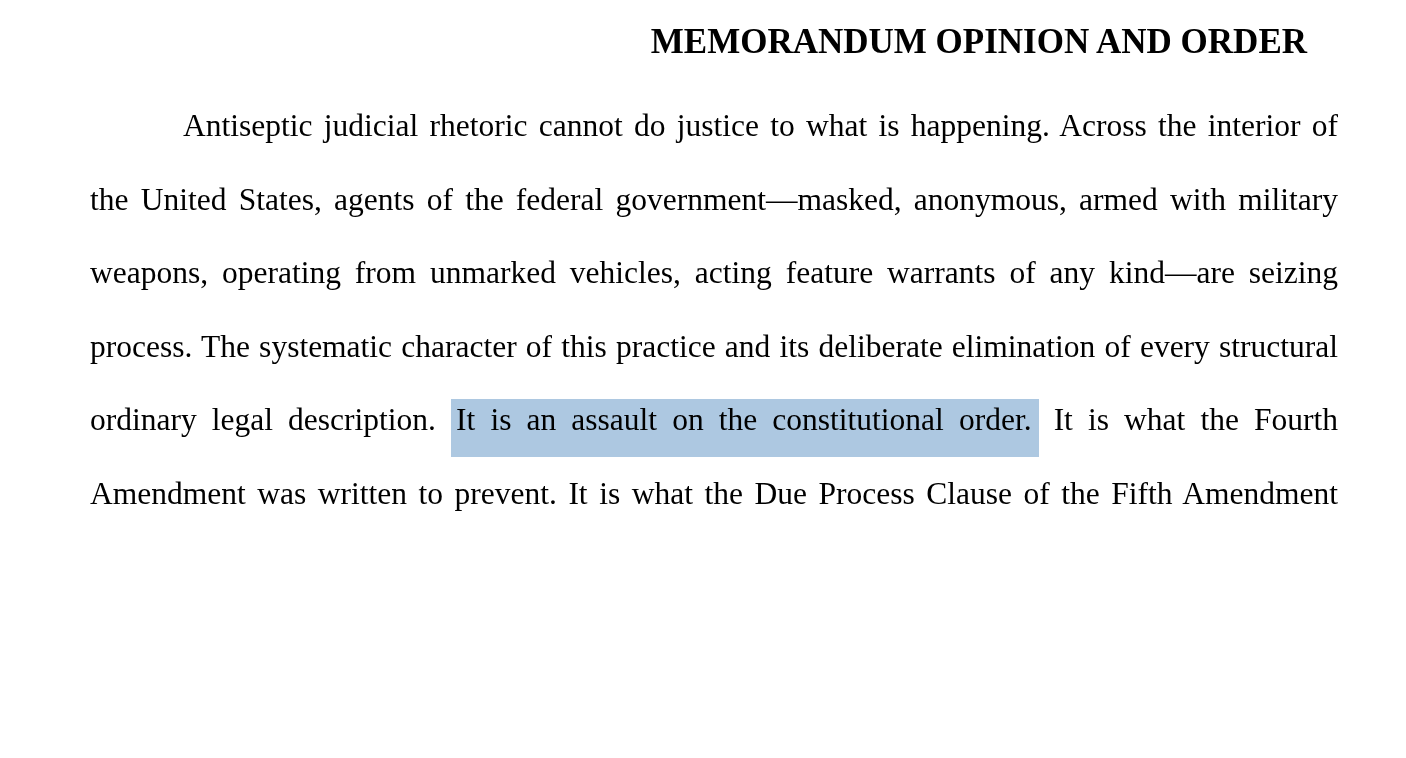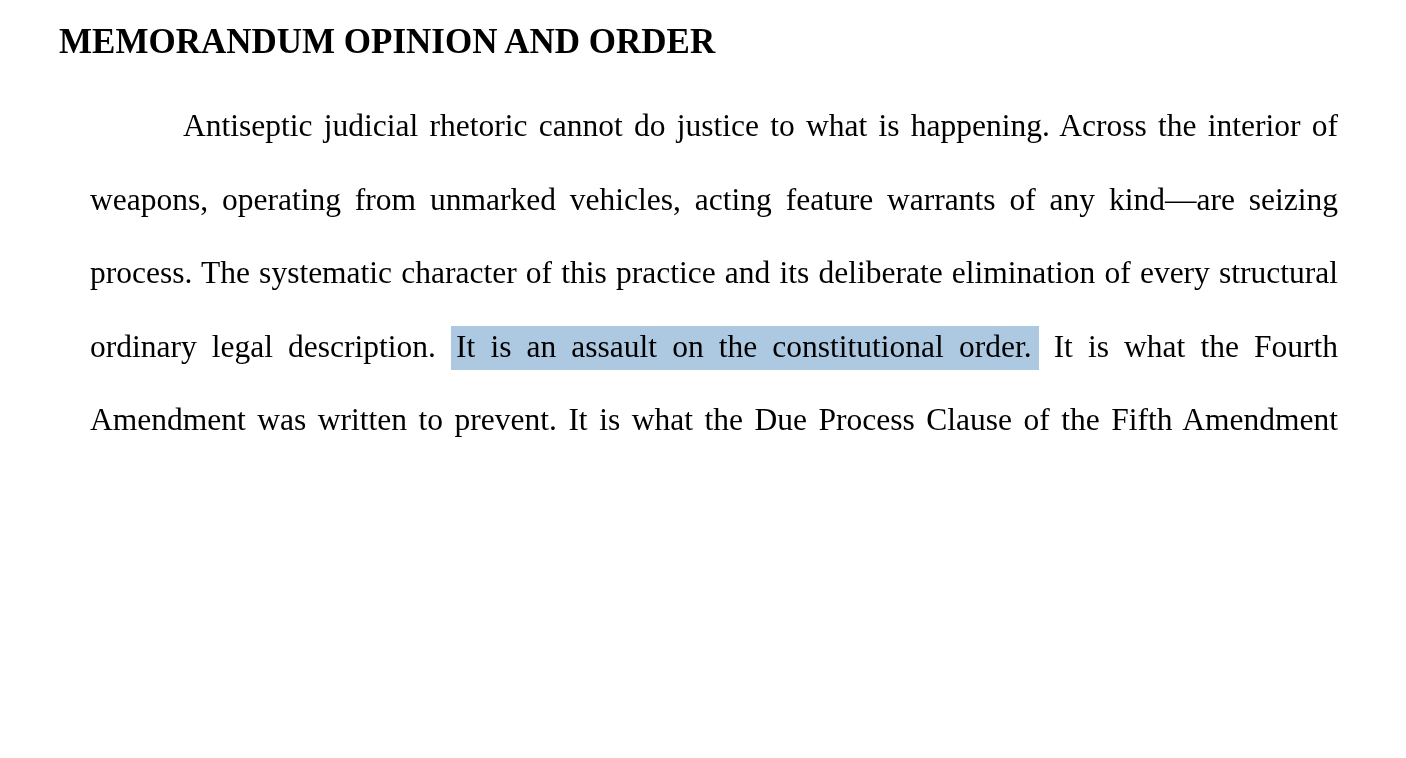--- a/index.html
+++ b/index.html
@@ -17,21 +17,21 @@
   }
   .page {
     position: absolute;
     inset: 0;
   }
   .doc-title {
     position: absolute;
     left: 59px;
     width: 1248px;
     top: 22px;
-    text-align: left;
+    text-align: right;
     font-weight: bold;
     font-size: 35px;
     line-height: 40px;
     white-space: nowrap;
   }
   .paragraph {
     position: absolute;
     left: 59px;
     width: 1248px;
     top: 89px;
@@ -56,31 +56,32 @@
   .line-first {
     text-indent: 93px;
   }
   .line-last {
     text-align-last: left;
   }
   .line-last::after {
     content: none;
   }
   .hl {
-    padding: 3px 7px 6px 5px;
+    padding: 3px 7px 20px 5px;
   }
 </style>
 </head>
 <body style="background: rgb(255, 255, 255); color: rgb(0, 0, 0);">
 
 <div class="page">
 
   <div class="doc-title">MEMORANDUM OPINION AND ORDER</div>
 
   <div class="paragraph">
     <div class="line line-first">Antiseptic judicial rhetoric cannot do justice to what is happening. Across the interior of</div>
+    <div class="line">the United States, agents of the federal government—masked, anonymous, armed with military</div>
     <div class="line">weapons, operating from unmarked vehicles, acting feature warrants of any kind—are seizing</div>
     <div class="line">process. The systematic character of this practice and its deliberate elimination of every structural</div>
     <div class="line"><span>ordinary legal description. </span><span class="hl" style="background-color: rgb(173, 200, 225);">It is an assault on the constitutional order.</span><span> It is what the Fourth</span></div>
     <div class="line">Amendment was written to prevent. It is what the Due Process Clause of the Fifth Amendment</div>
   </div>
 
 </div>
 
 </body></html>

